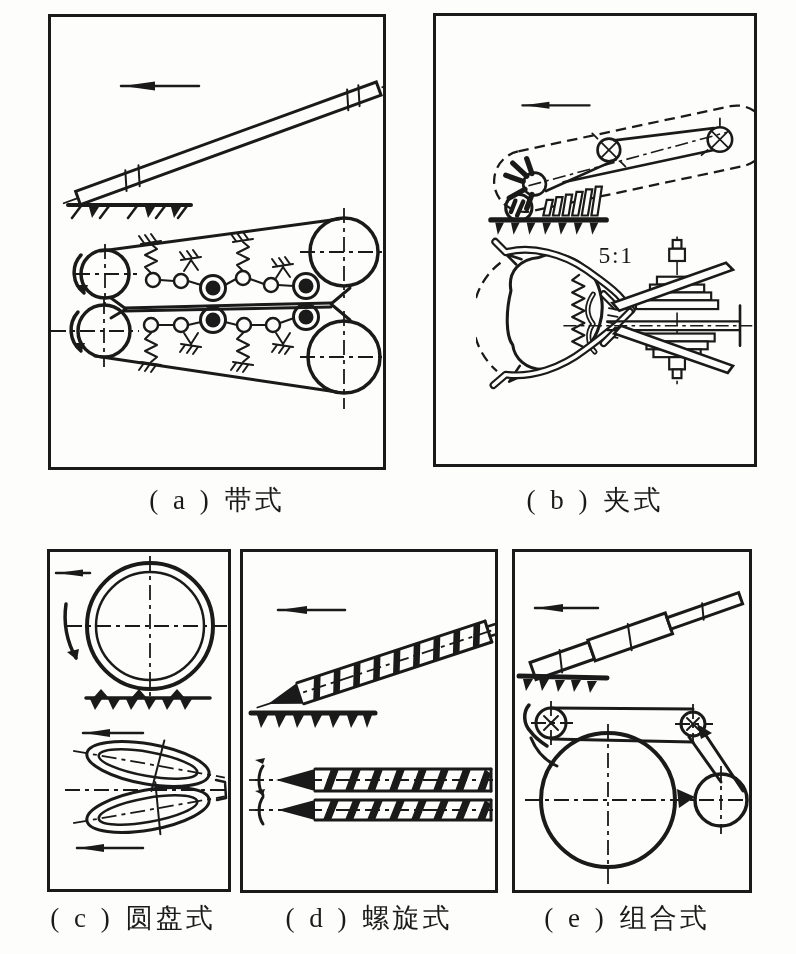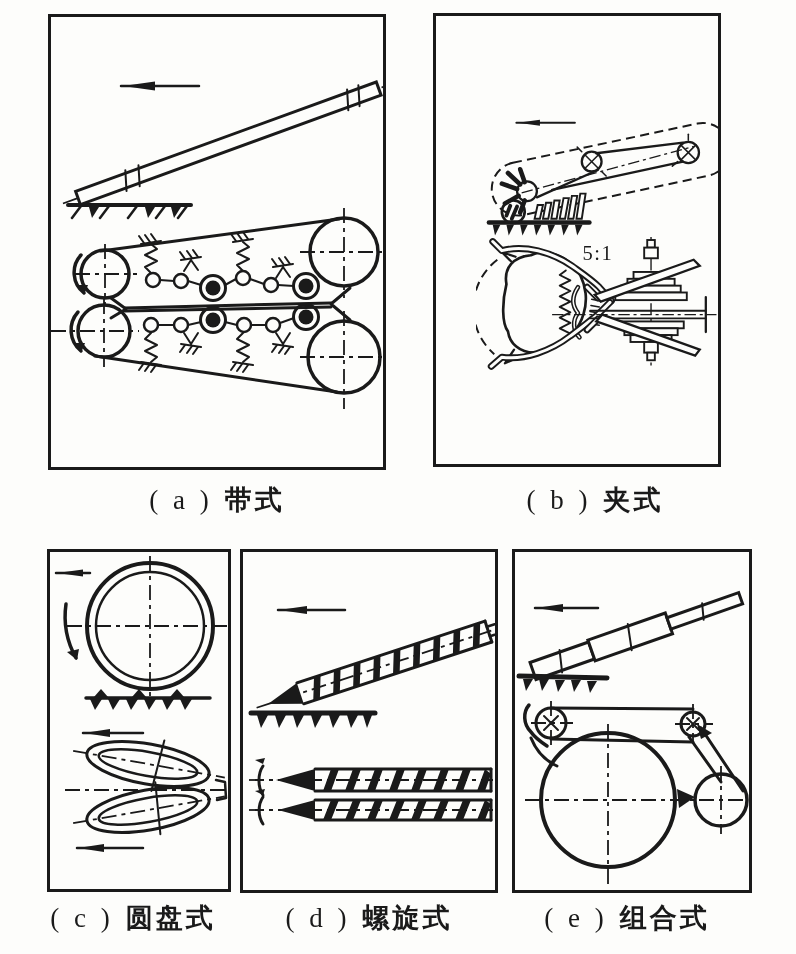--- a/index.html
+++ b/index.html
@@ -4,30 +4,30 @@
 <style>
   html,body{margin:0;padding:0;background:#e8e8e4;}
   #page{
     position:relative;width:796px;height:954px;background:#fdfdfb;
     font-family:"Liberation Serif","DejaVu Serif",serif;color:#1a1a1a;
     overflow:hidden;
   }
   .panel{position:absolute;border:3px solid #1a1a1a;background:#fdfdfb;box-sizing:border-box;}
   .panel svg{display:block;width:100%;height:100%;}
   #panel-a{left:48px;top:14px;width:338px;height:456px;}
-  #panel-b{left:433px;top:13px;width:288px;height:454px;padding-left:40px;}
+  #panel-b{left:433px;top:13px;width:324px;height:454px;padding-left:40px;}
   #panel-c{left:47px;top:549px;width:184px;height:343px;}
   #panel-d{left:240px;top:549px;width:258px;height:344px;}
   #panel-e{left:512px;top:549px;width:240px;height:344px;}
   .caption{
     position:absolute;display:flex;justify-content:center;align-items:baseline;
     font-size:27px;line-height:32px;white-space:nowrap;
   }
   .cap-idx{letter-spacing:4px;margin-right:12px;}
-  .cap-label{font-weight:bold;letter-spacing:3px;}
+  .cap-label{font-weight:normal;letter-spacing:3px;}
   #cap-a{left:48px;top:484px;width:338px;}
   #cap-b{left:433px;top:484px;width:324px;}
   #cap-c{left:33px;top:902px;width:200px;}
   #cap-d{left:240px;top:902px;width:258px;}
   #cap-e{left:502px;top:902px;width:250px;}
   
   .s{stroke:#1a1a1a;fill:none;stroke-linecap:round;stroke-linejoin:round;}
   .s2{stroke-width:2;} .s25{stroke-width:2.5;} .s3{stroke-width:3;}
   .s35{stroke-width:3.5;} .s4{stroke-width:4;} .s5{stroke-width:5;} .s6{stroke-width:6;}
   .f{fill:#1a1a1a;stroke:none;}

